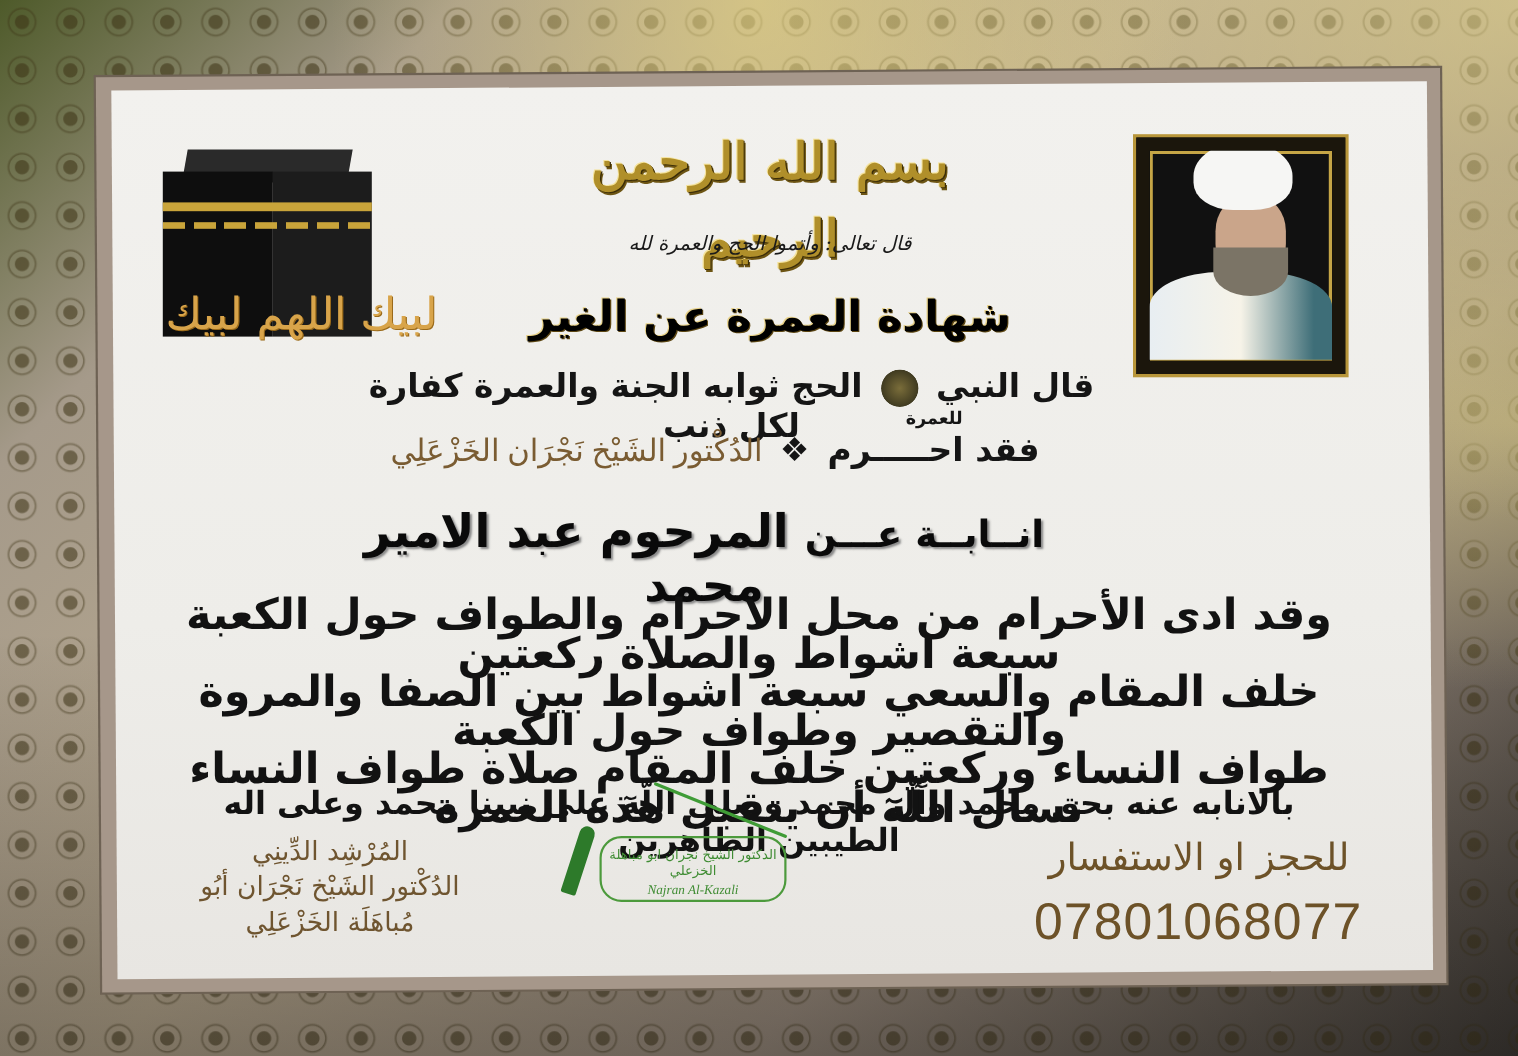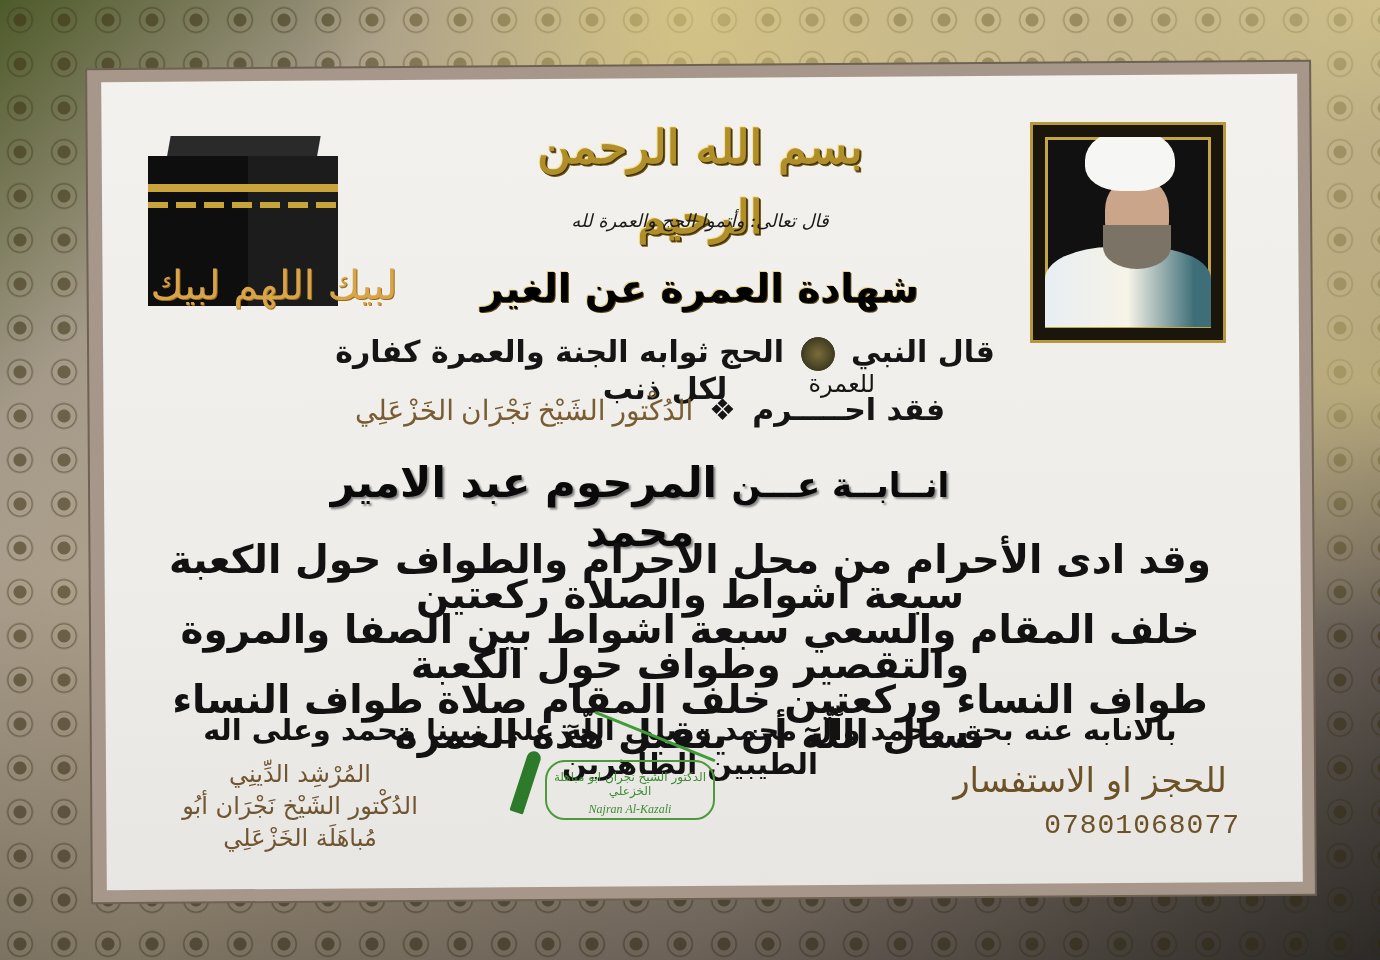--- a/index.html
+++ b/index.html
@@ -71,21 +71,21 @@
       background: radial-gradient(circle, #7a6d3a 0%, #3f3a20 70%, transparent 72%);
       vertical-align: middle; margin: 0 6px;
     }
     .ihram {
       position: absolute; left: 300px; top: 392px; width: 700px;
       font-size: 30px; color: #151515;
     }
     .ihram .lead { font-weight: bold; position: relative; }
     .ihram .sup {
       position: absolute; top: -22px; right: 70px;
-      font-size: 24px; font-weight: normal; white-space: nowrap;
+      font-size: 16px; font-weight: bold; white-space: nowrap;
     }
     .ihram .diamond { font-weight: bold; margin: 0 6px; }
     .ihram .doctor { color: #7a5c32; font-size: 28px; font-family: Liberation Serif, serif; }
 
     .on-behalf {
       position: absolute; left: 270px; top: 458px; width: 740px;
       font-size: 42px; font-weight: bold; color: #0a0a0a;
       text-shadow: 2px 2px 2px #888;
     }
     .on-behalf .pre { font-size: 34px; letter-spacing: 4px; }
@@ -101,21 +101,21 @@
 
     .signature {
       position: absolute; left: 150px; top: 758px; width: 300px;
       font-size: 24px; color: #6f5530; line-height: 32px;
     }
     .contact {
       position: absolute; left: 940px; top: 760px; width: 300px;
       color: #6d5228;
     }
     .contact .label { font-size: 34px; direction: rtl; text-align: center; }
-    .contact .phone { font-size: 28px; text-align: right; margin-top: 10px; letter-spacing: 1px; font-family: Liberation Mono, monospace; }
+    .contact .phone { font-size: 47px; text-align: left; margin-top: 10px; letter-spacing: 1px; font-family: Liberation Sans, sans-serif; }
 
     
     .stamp {
       position: absolute; left: 545px; top: 760px; width: 170px; height: 60px;
       border: 2px solid #4c9a3c; border-radius: 20px;
       color: #3f8c33; font-size: 12px; text-align: center;
       box-sizing: border-box; padding-top: 8px;
     }
     .stamp .pen {
       position: absolute; left: -28px; top: -12px; width: 14px; height: 64px;

